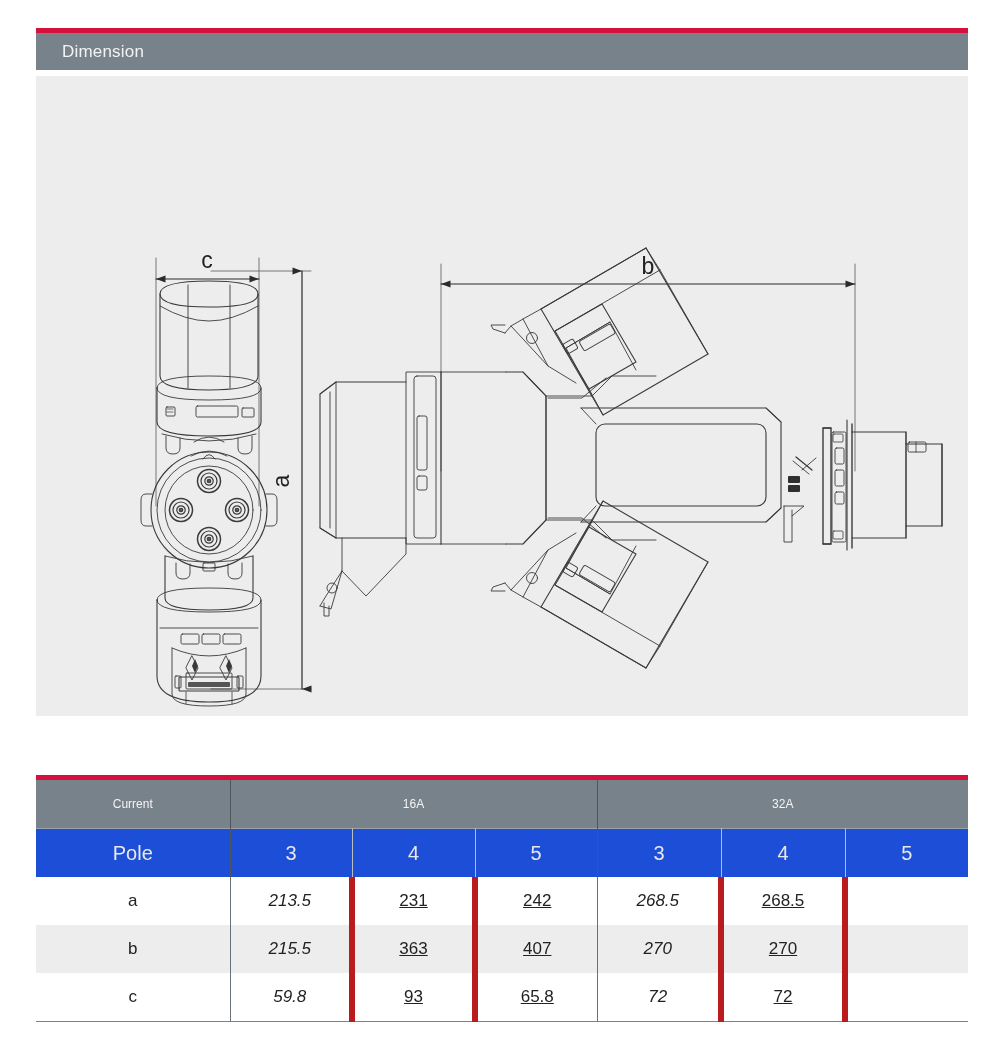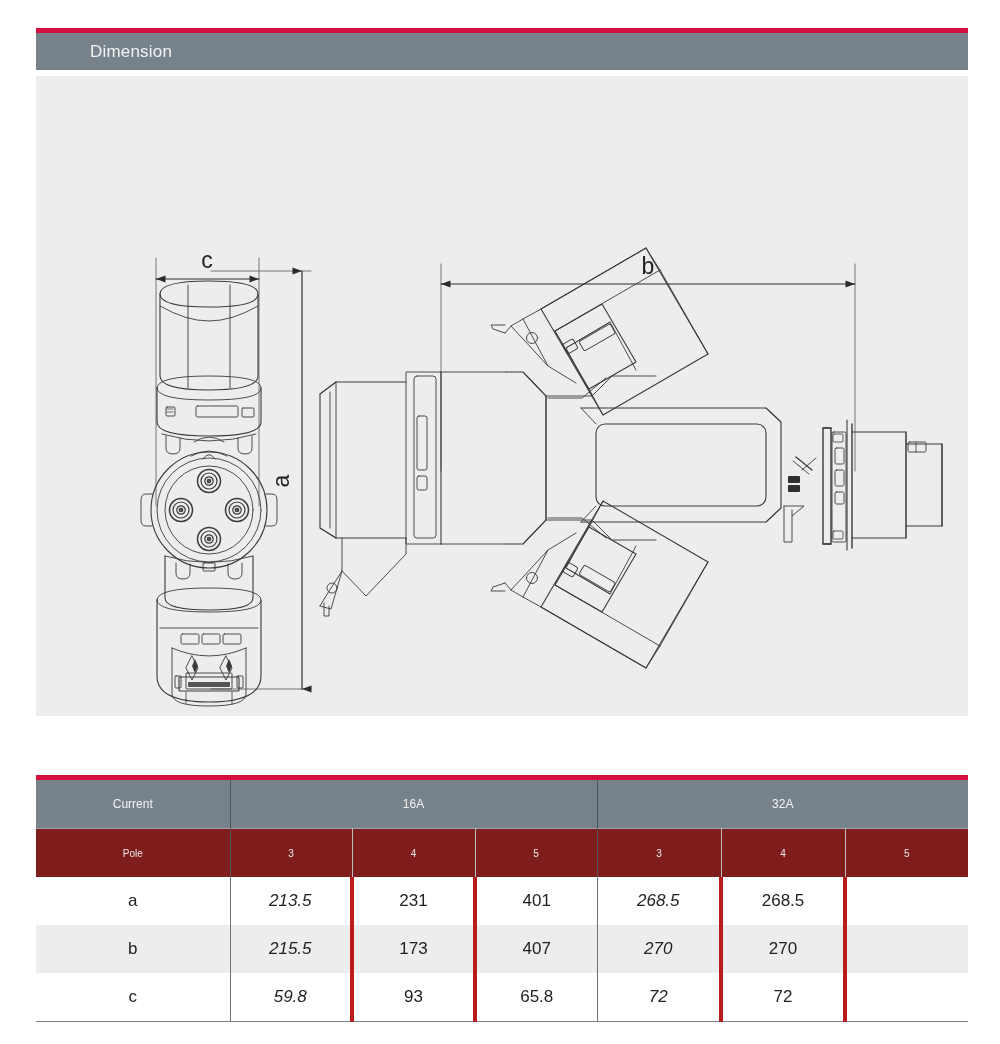--- a/index.html
+++ b/index.html
@@ -37,21 +37,20 @@
     background: #77828a;
     display: flex;
     align-items: center;
     padding-left: 26px;
     box-sizing: border-box;
   }
   .section-header-title {
     color: #f2f2f2;
     font-size: 17px;
     letter-spacing: 0.2px;
-    margin-left: 28px;
   }
 
   .drawing-panel {
     position: relative;
     height: 640px;
     background: #ededed;
     margin-top: 6px;
     overflow: hidden;
   }
   .drawing-svg {
@@ -79,30 +78,30 @@
     padding: 0;
     height: 48px;
   }
   .hdr {
     background: #77828a;
     color: #f4f4f4;
     font-weight: normal;
     font-size: 12px;
   }
   .hdr-sub {
-    background: #7f1d1d;
+    background: #1d4ed8;
     color: #e8e8e8;
     font-weight: normal;
-    font-size: 10px;
+    font-size: 20px;
   }
   .hdr-split { border-top: 1px solid #9aa3a9; }
   .sep-major { border-left: 1.6px solid #4f575c; }
   .sep-minor { border-left: 1px solid #b9bec1; }
   .body-sep-major { border-left: 1.6px solid #6a7176; font-style: italic; }
-  .body-sep-minor { border-left: 4px solid #b91c1c; }
+  .body-sep-minor { border-left: 6px solid #b91c1c; text-decoration: underline; }
   tbody tr.alt td { background: #ededed; }
   tbody tr td { background: #ffffff; }
   tbody tr:last-child td { border-bottom: 1.6px solid #7b8388; }
 </style>
 </head>
 <body>
 
 <div class="page">
 
   <div class="section" id="dimension-section">
@@ -371,29 +370,29 @@
           <th class="hdr-sub sep-major">3</th>
           <th class="hdr-sub sep-minor">4</th>
           <th class="hdr-sub sep-minor">5</th>
         </tr>
       </thead>
       <tbody>
         <tr>
           <td>a</td>
           <td class="body-sep-major">213.5</td>
           <td class="body-sep-minor">231</td>
-          <td class="body-sep-minor">401</td>
+          <td class="body-sep-minor">242</td>
           <td class="body-sep-major">268.5</td>
           <td class="body-sep-minor">268.5</td>
           <td class="body-sep-minor"></td>
         </tr>
         <tr class="alt">
           <td>b</td>
           <td class="body-sep-major">215.5</td>
-          <td class="body-sep-minor">173</td>
+          <td class="body-sep-minor">363</td>
           <td class="body-sep-minor">407</td>
           <td class="body-sep-major">270</td>
           <td class="body-sep-minor">270</td>
           <td class="body-sep-minor"></td>
         </tr>
         <tr>
           <td>c</td>
           <td class="body-sep-major">59.8</td>
           <td class="body-sep-minor">93</td>
           <td class="body-sep-minor">65.8</td>

